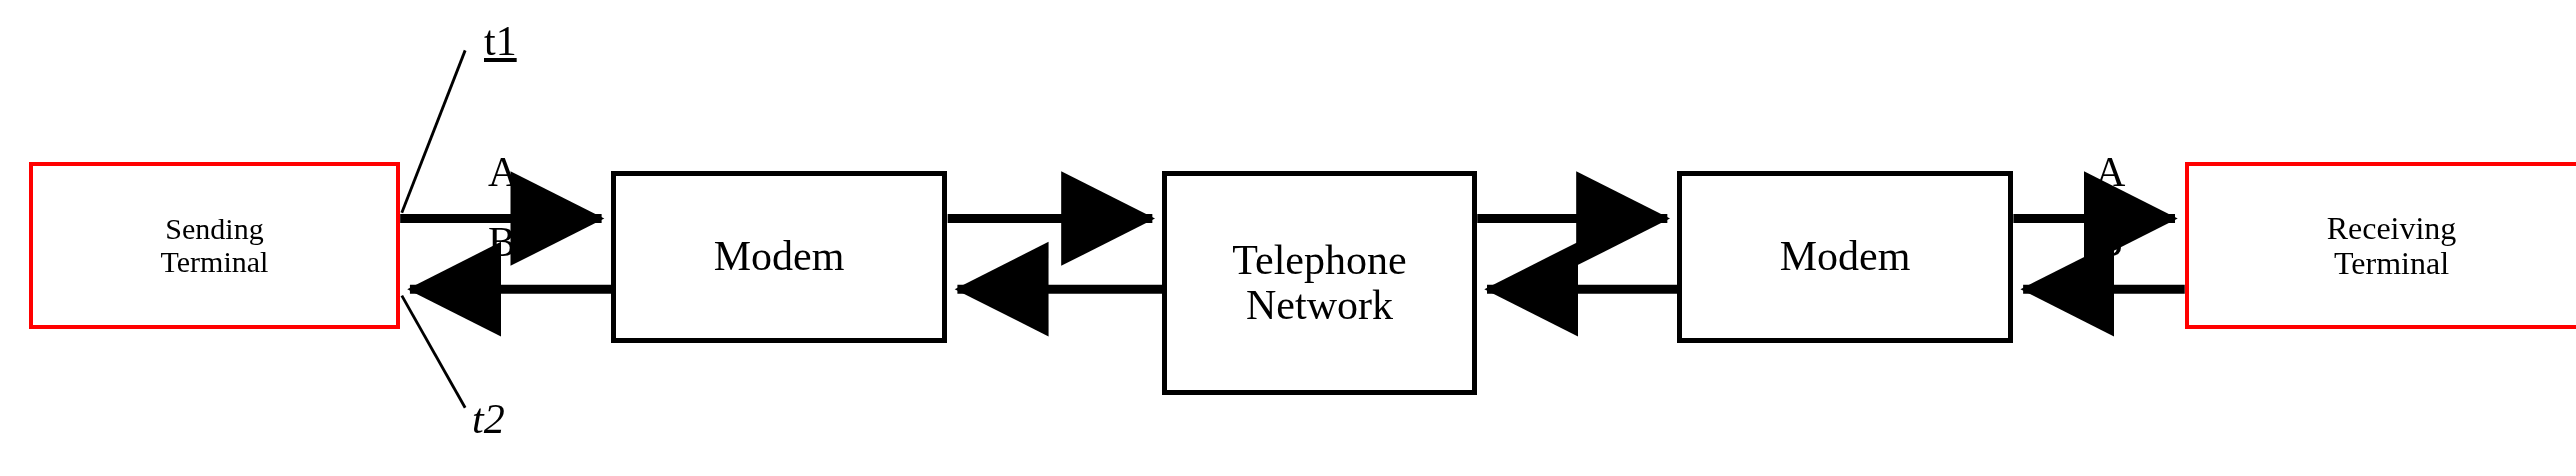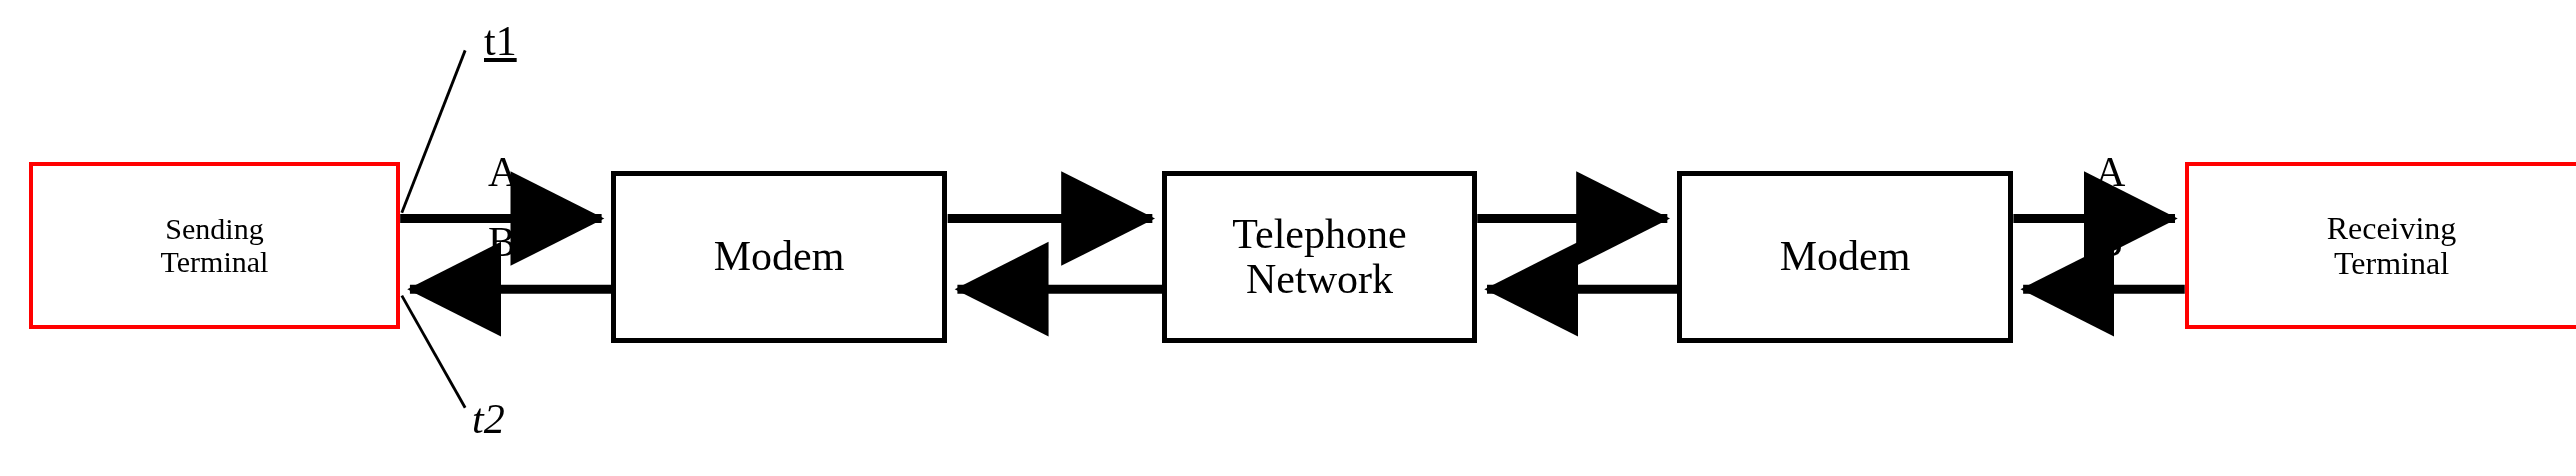--- a/index.html
+++ b/index.html
@@ -85,21 +85,21 @@
 
   <div class="node-box box-red" style="left:29px; top:162px; width:371px; height:167px; font-size:30px;">
     <span class="node-line">Sending</span>
     <span class="node-line">Terminal</span>
   </div>
 
   <div class="node-box box-black" style="left:611px; top:162px; width:336px; height:172px; font-size:42px;">
     <span class="node-line">Modem</span>
   </div>
 
-  <div class="node-box box-black" style="left:1162px; top:162px; width:315px; height:172px; font-size:42px;">
+  <div class="node-box box-black" style="left:1162px; top:162px; width:315px; height:224px; font-size:42px;">
     <span class="node-line">Telephone</span>
     <span class="node-line">Network</span>
   </div>
 
   <div class="node-box box-black" style="left:1677px; top:162px; width:336px; height:172px; font-size:42px;">
     <span class="node-line">Modem</span>
   </div>
 
   <div class="node-box box-red" style="left:2185px; top:162px; width:413px; height:167px; font-size:32px;">
     <span class="node-line">Receiving</span>

